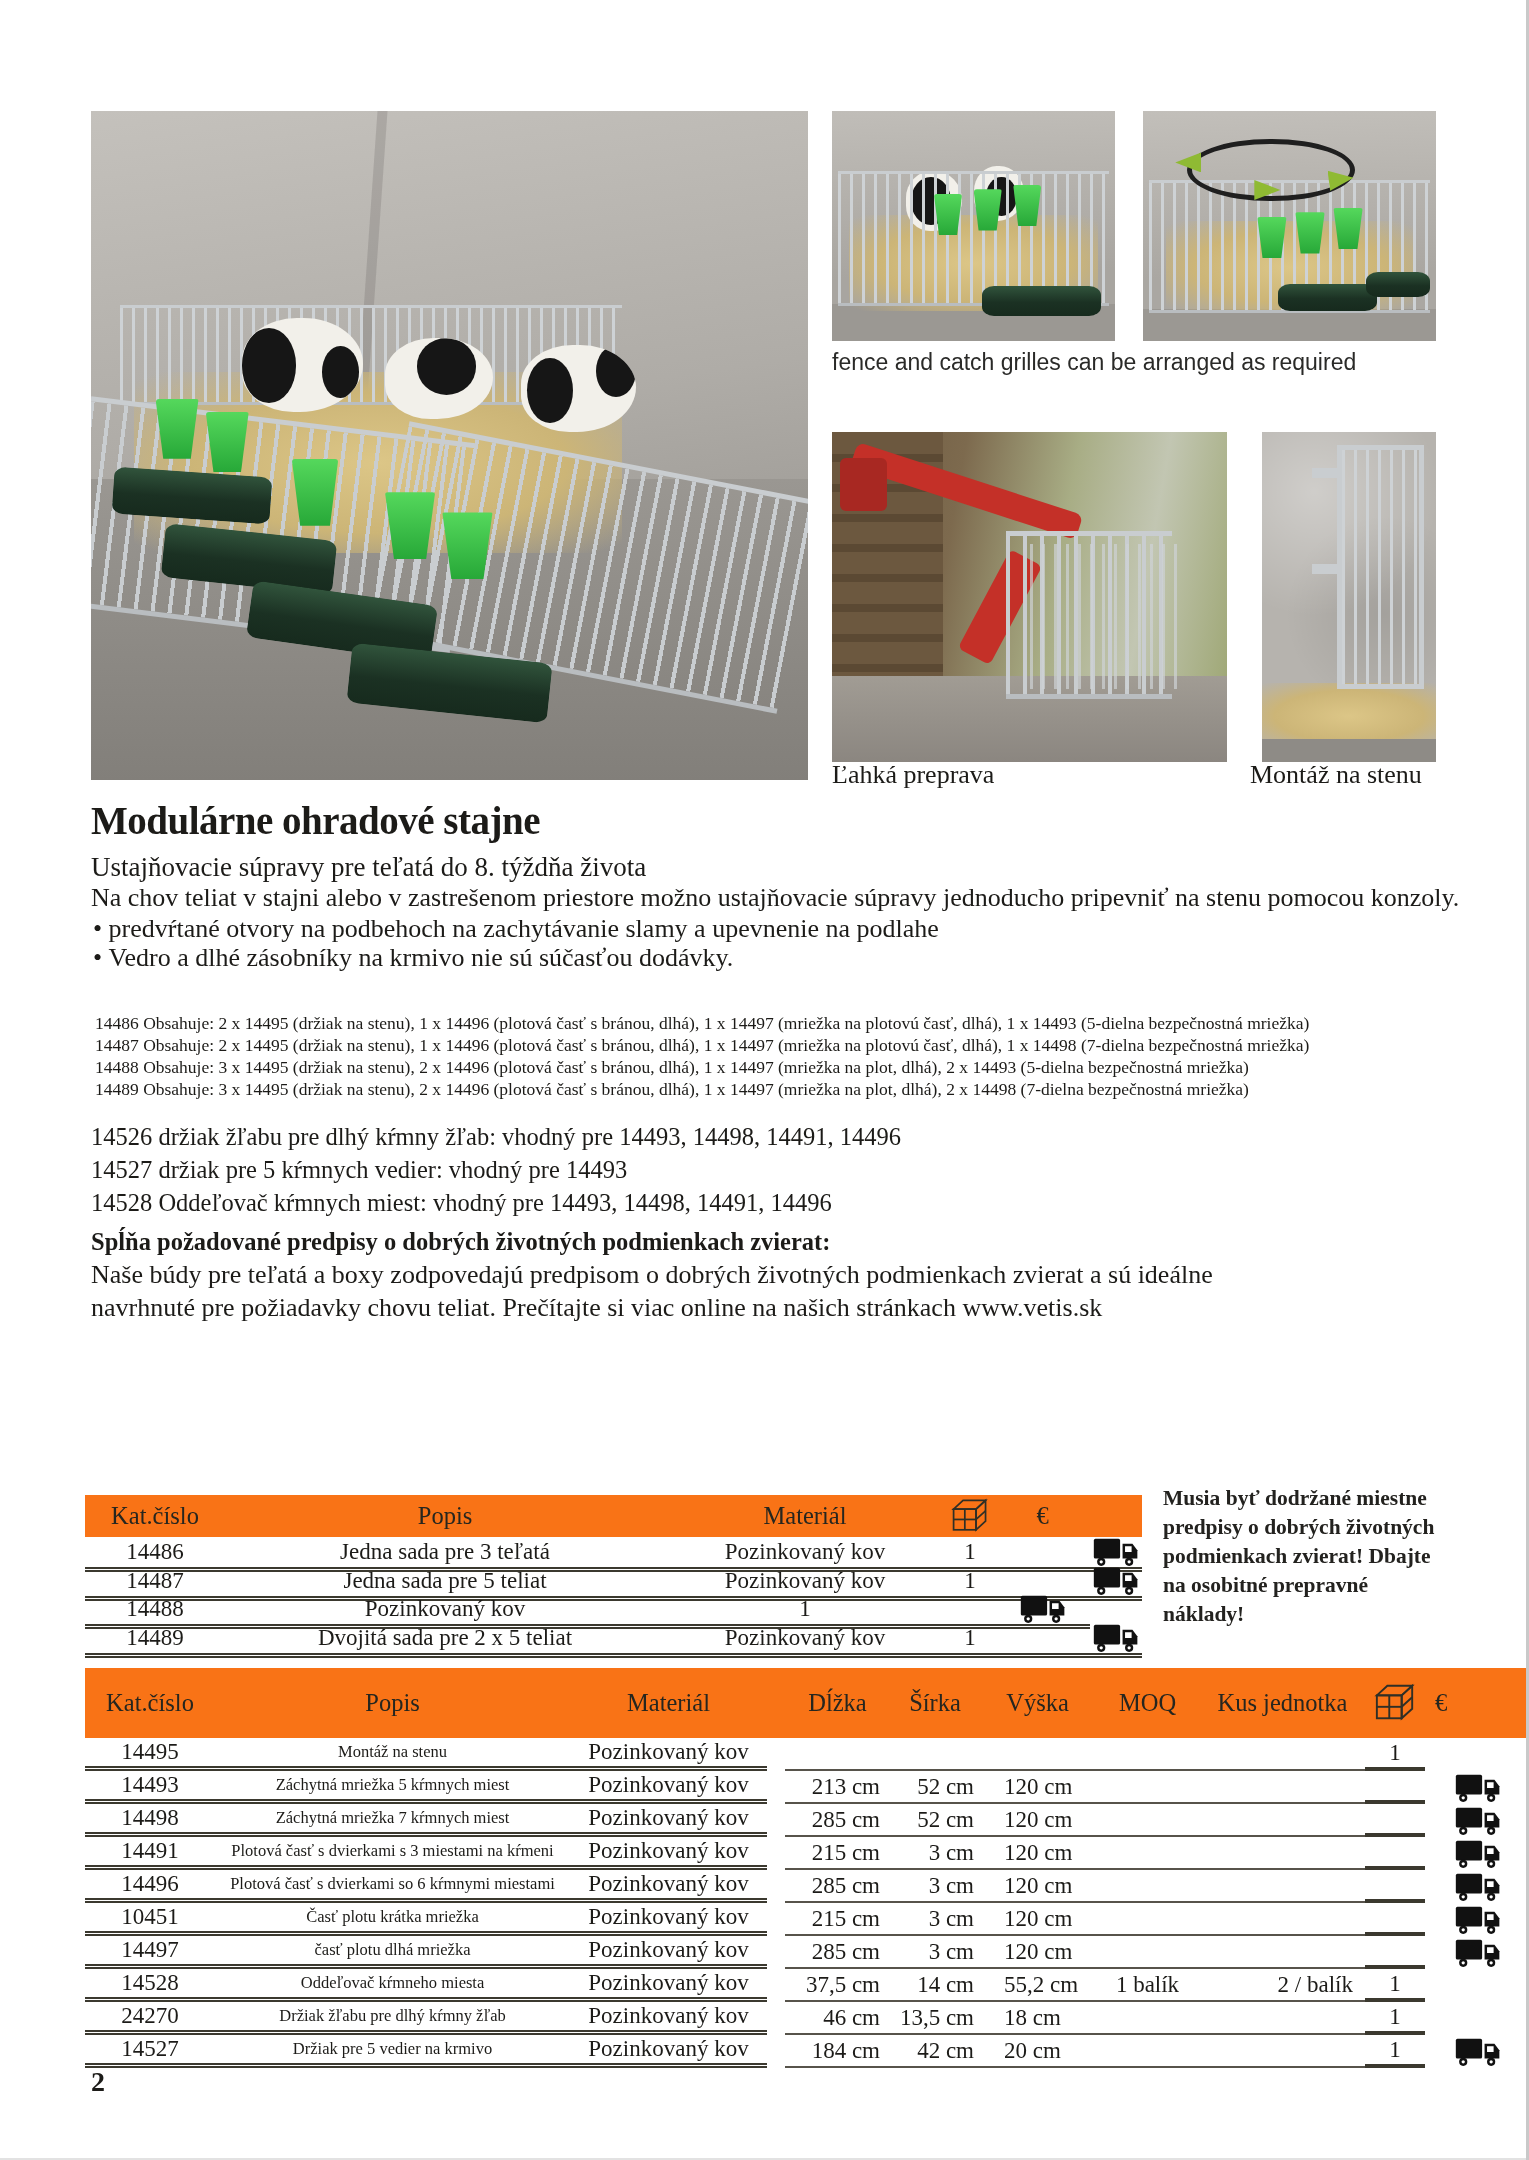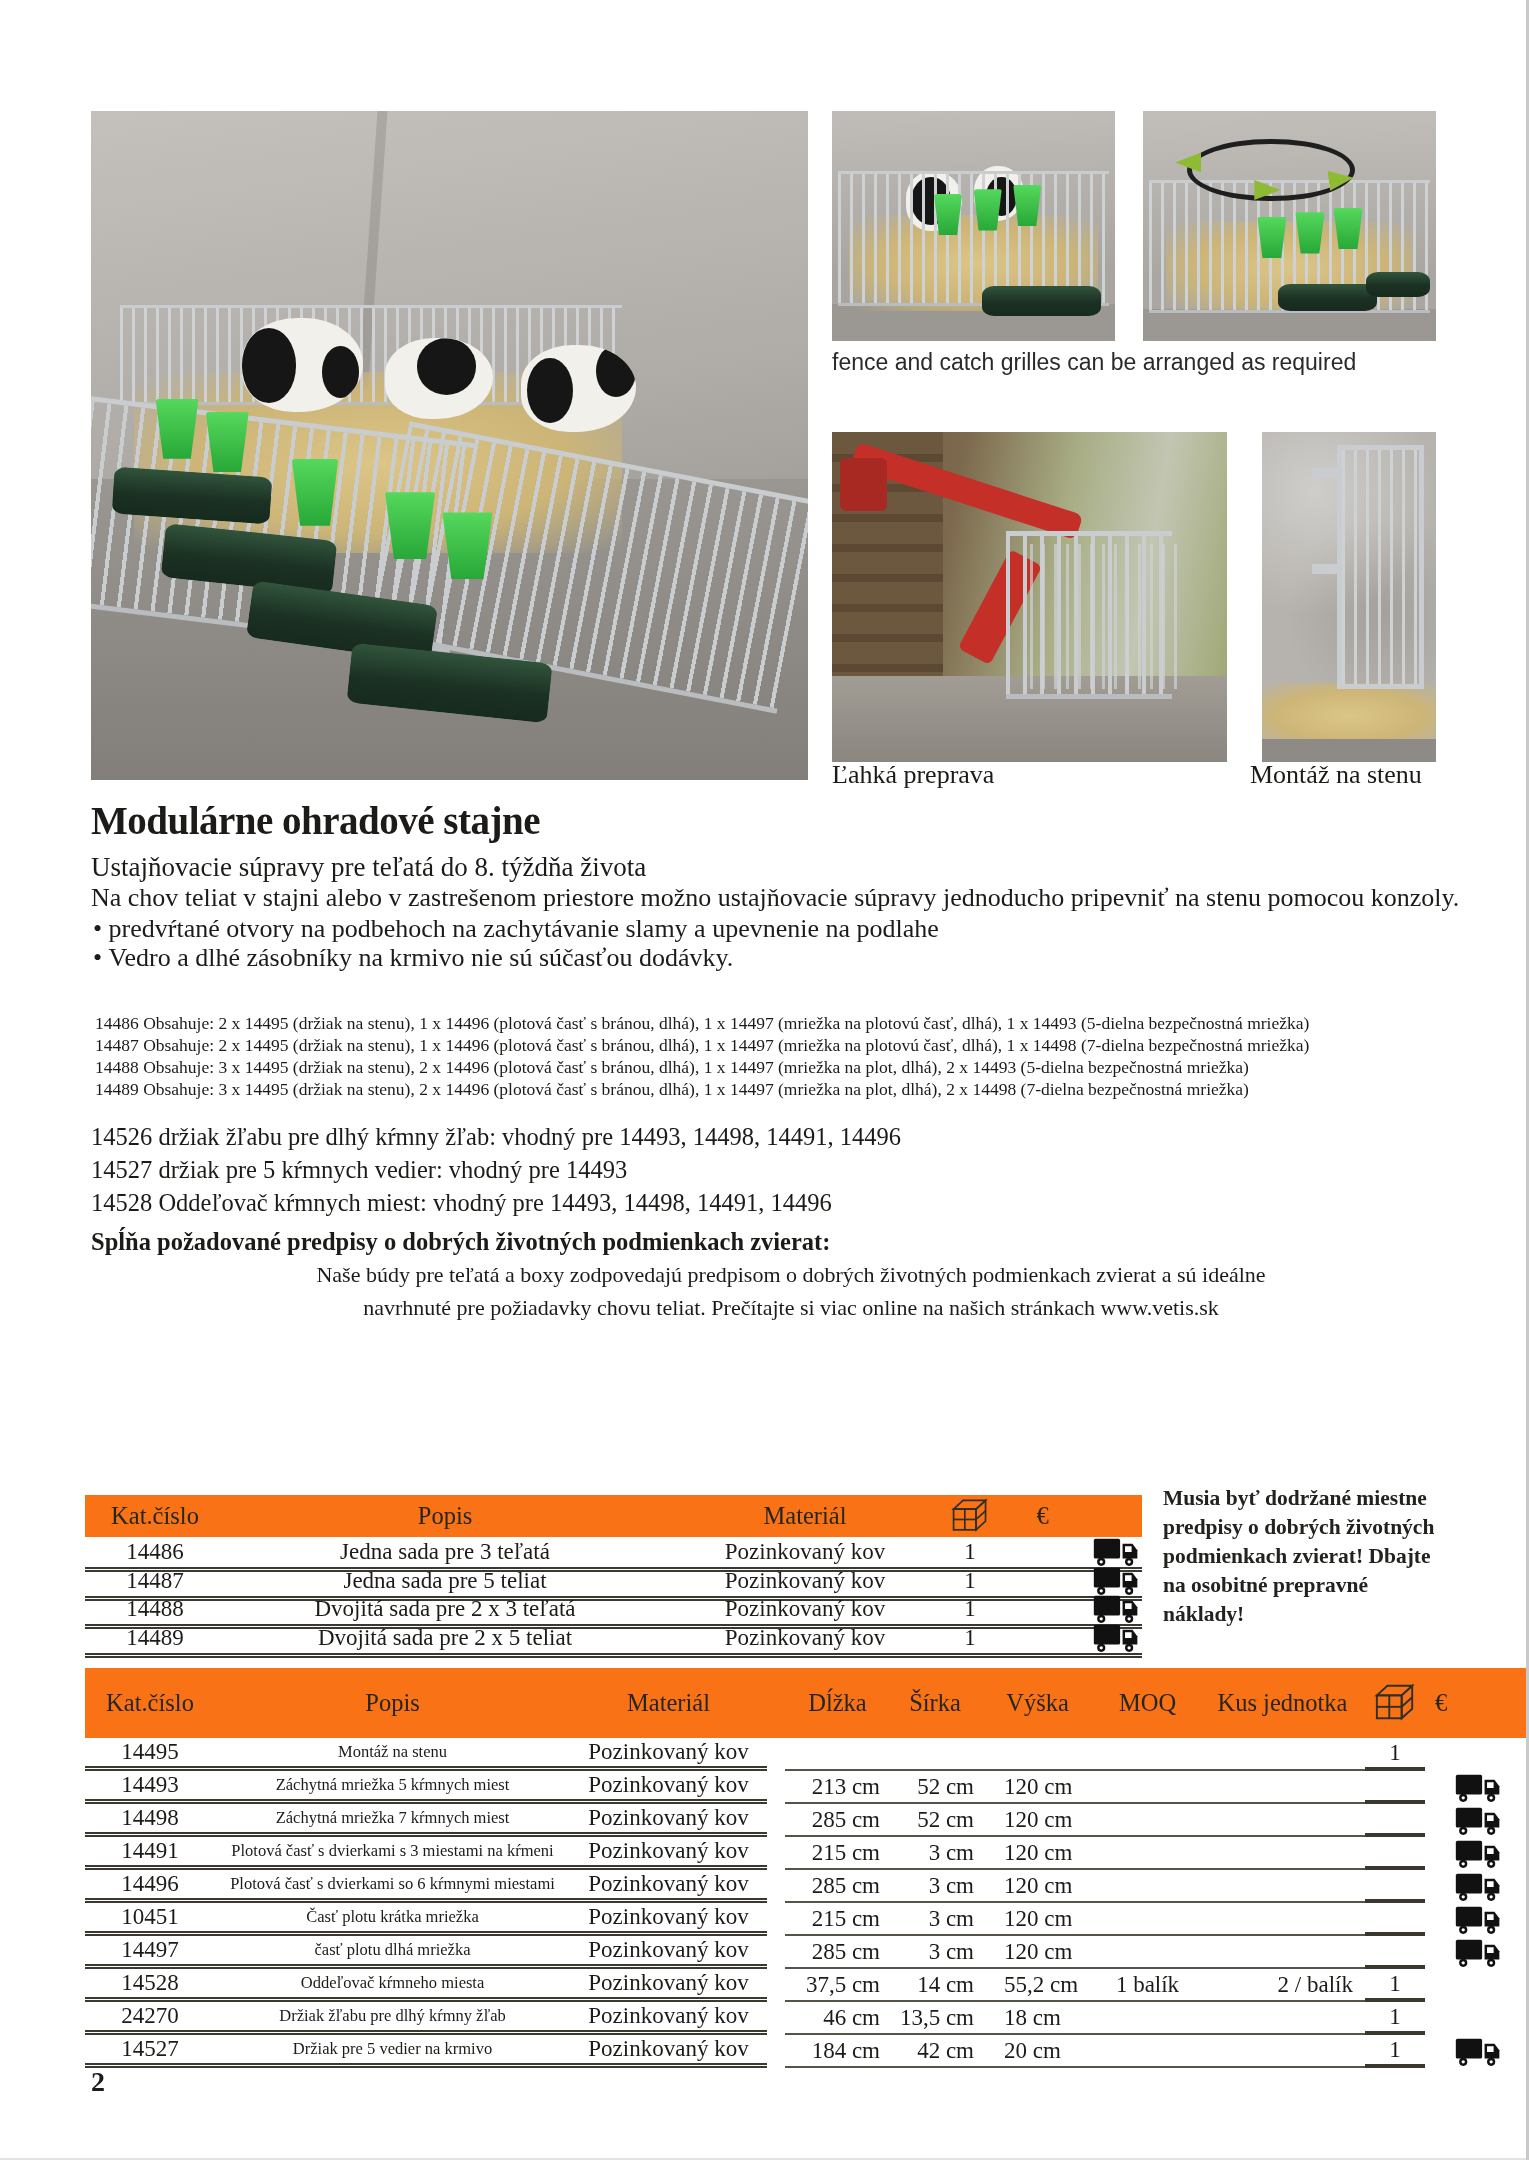--- a/index.html
+++ b/index.html
@@ -28,21 +28,21 @@
             font-size:23px;color:#2a2a28;}
   .cap-serif{position:absolute;font-size:26px;color:#1c1b18;}
   .title{position:absolute;font-size:39px;font-weight:bold;letter-spacing:-.5px;}
   .subtitle{position:absolute;font-size:27px;}
   .bodytxt{position:absolute;font-size:26px;line-height:28.5px;}
   .bullet{padding-left:2px;}
   .bullet::before{content:"\2022\00a0";}
   .smalltxt{position:absolute;font-size:17.5px;line-height:22.5px;}
   .listtxt{position:absolute;font-size:24.5px;line-height:33px;}
   .boldhead{position:absolute;font-size:24.5px;font-weight:bold;}
-  .welftxt{position:absolute;font-size:22px;line-height:33px;white-space:pre-line;text-align:center;}
+  .welftxt{position:absolute;font-size:26px;line-height:33px;white-space:pre-line;}
   .note{position:absolute;width:272px;font-size:21.5px;line-height:29px;font-weight:bold;color:#23221f;}
   .pagenum{position:absolute;font-size:28px;font-weight:bold;}
 
   
   .t1-grid{display:grid;grid-template-columns:140px 440px 280px 50px 95px 52px;}
   .t2-grid{display:grid;grid-template-columns:130px 355px 197px 18px 105px 90px 115px 105px 165px 60px 105px;}
   .thead{background:#f97316;color:#26261f;font-size:24.5px;}
   .thead>div{display:flex;align-items:center;justify-content:center;}
   .t1-head{position:absolute;left:85px;top:1495px;width:1057px;height:42px;}
   .t1-body{position:absolute;left:85px;top:1537px;width:1057px;}
@@ -232,21 +232,20 @@
               <circle cx="10" cy="30" r="5" fill="#111"></circle>
               <circle cx="10" cy="30" r="2" fill="#fff"></circle>
               <circle cx="44" cy="30" r="5" fill="#111"></circle>
               <circle cx="44" cy="30" r="2" fill="#fff"></circle>
             </svg>
           </span>
         </div>
       </div>
       <div class="t1-row t1-grid">
         <div>14488</div>
-        <div>Dvojitá sada pre 2 x 3 teľatá</div>
         <div>Pozinkovaný kov</div>
         <div>1</div>
         <div></div>
         <div>
           <span class="truck-wrap">
             <svg width="46" height="30" viewBox="0 0 56 36">
               <rect x="1" y="2" width="32" height="24" rx="2" fill="#111"></rect>
               <path d="M36 8 h12 l6 8 v10 h-18 z" fill="#111"></path>
               <rect x="39" y="11" width="8" height="7" fill="#fff"></rect>
               <circle cx="10" cy="30" r="5" fill="#111"></circle>

